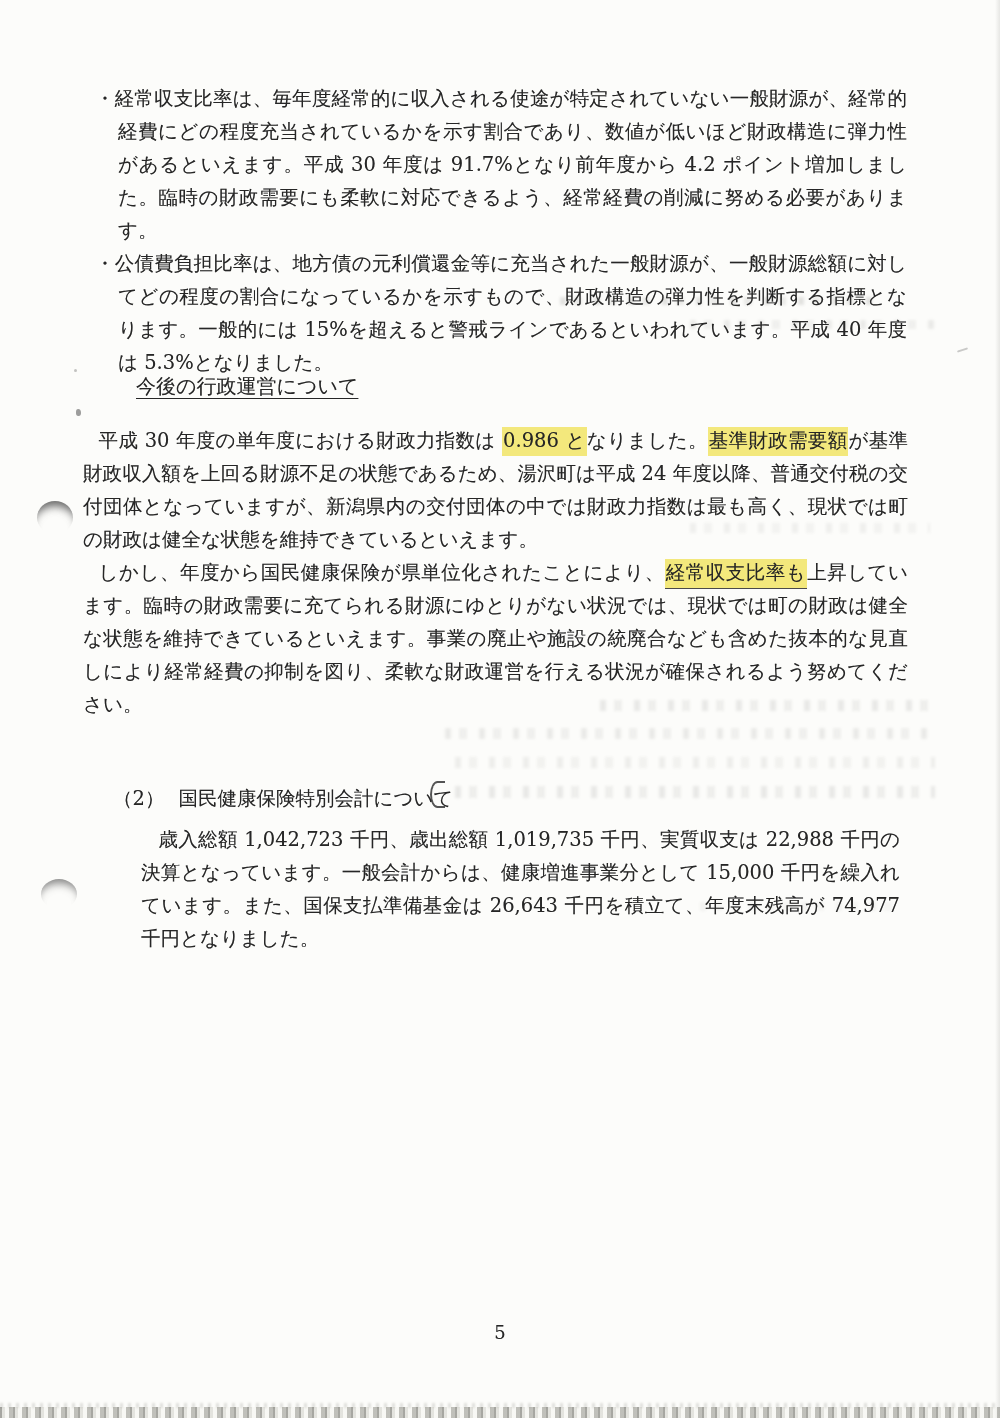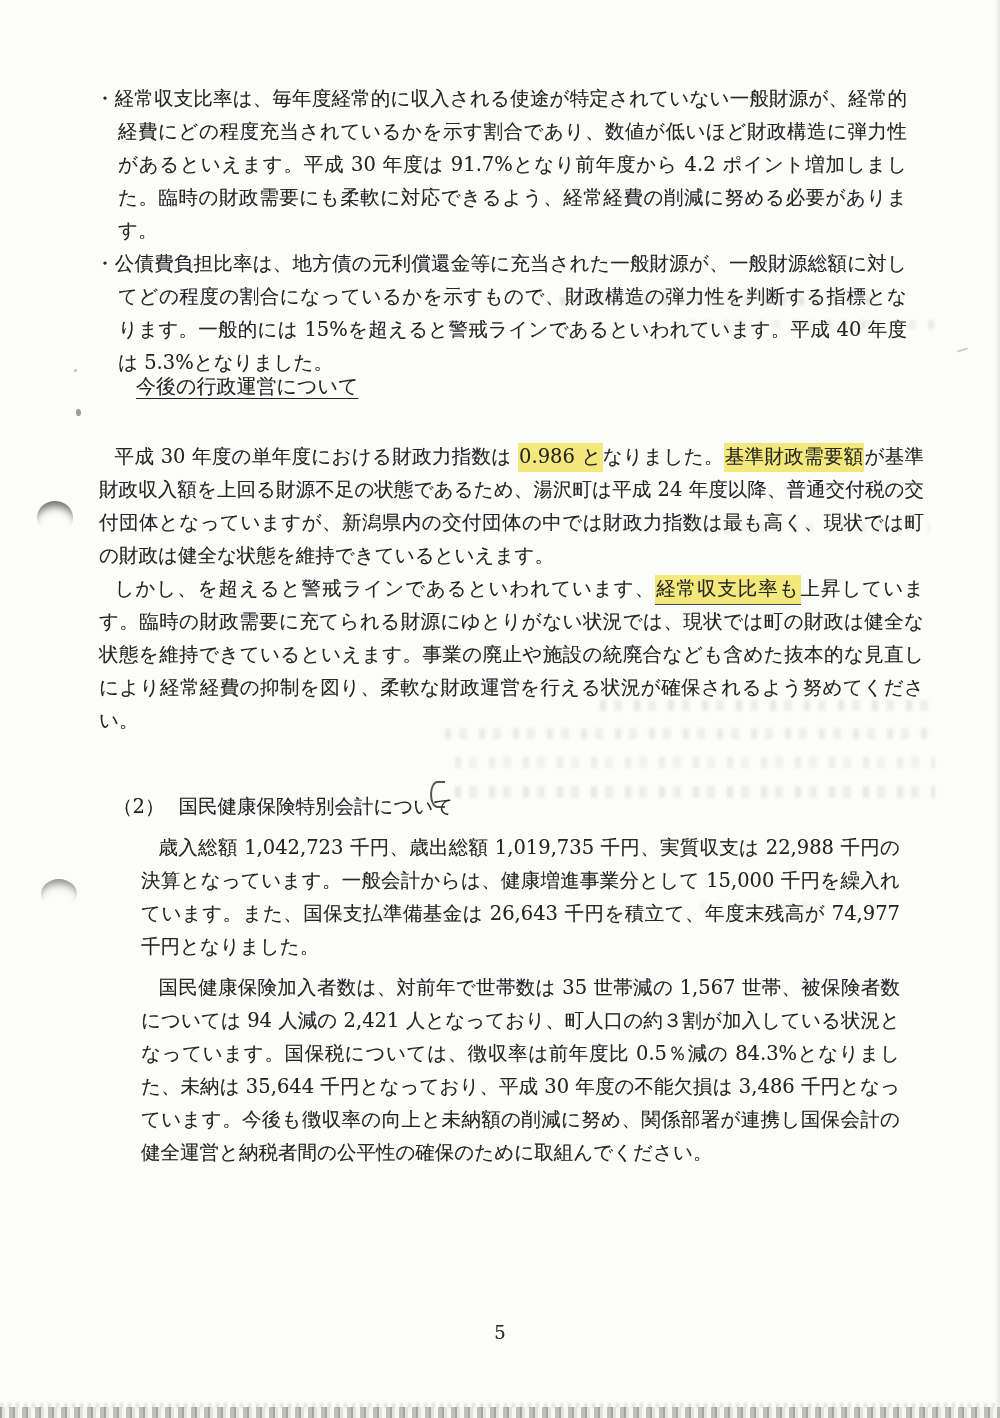--- a/index.html
+++ b/index.html
@@ -24,27 +24,27 @@
   .bullet-marker{display:inline;}
   .section-heading-1{
     position:absolute;left:96px;top:372px;
     font-size:20px;line-height:28px;
     text-decoration:underline;
     text-decoration-thickness:1.3px;
     text-underline-offset:5px;
     text-shadow:0 0 0.5px rgba(40,40,40,0.35);
     margin-left:40px;
   }
-  .para-main{position:absolute;left:83px;width:825px;text-indent:0.8em;margin:16px;}
+  .para-main{position:absolute;left:83px;width:825px;text-indent:0.8em;margin:0;}
   .para1{top:424px;}
   .para2{top:556px;}
   .hl{background:var(--hl,#f3e87c);padding:2px 1px 4px;}
   .ul{border-bottom:1.6px solid #4a4a4a;}
   .section2{position:absolute;left:113px;top:778px;width:795px;}
-  .section2-heading{margin:12px 0 4px 0;}
+  .section2-heading{margin:4px 0 4px 0;}
   .section2-label{display:inline;}
   .section2-title{display:inline;margin-left:14px;}
   .section2 p{margin:8px;padding-left:20px;text-indent:0.9em;}
   .page-number{
     position:absolute;left:0;right:0;top:1316px;
     text-align:center;font-size:18px;line-height:33px;
     text-shadow:0 0 0.5px rgba(40,40,40,0.35);
   }
   
   .hole{position:absolute;border-radius:50%;filter:blur(0.5px);pointer-events:none;}
@@ -103,26 +103,25 @@
 
   <div class="bullets txt">
     <div class="bullet-item"><span class="bullet-marker">・</span><span>経常収支比率は、毎年度経常的に収入される使途が特定されていない一般財源が、経常的経費にどの程度充当されているかを示す割合であり、数値が低いほど財政構造に弾力性があるといえます。平成 30 年度は 91.7%となり前年度から 4.2 ポイント増加しました。臨時の財政需要にも柔軟に対応できるよう、経常経費の削減に努める必要があります。</span></div>
     <div class="bullet-item"><span class="bullet-marker">・</span><span>公債費負担比率は、地方債の元利償還金等に充当された一般財源が、一般財源総額に対してどの程度の割合になっているかを示すもので、財政構造の弾力性を判断する指標となります。一般的には 15%を超えると警戒ラインであるといわれています。平成 40 年度は 5.3%となりました。</span></div>
   </div>
 
   <div class="section-heading-1">今後の行政運営について</div>
 
   <p class="para-main para1 txt"><span>平成 30 年度の単年度における財政力指数は </span><span class="hl">0.986 と</span><span>なりました。</span><span class="hl">基準財政需要額</span><span>が基準財政収入額を上回る財源不足の状態であるため、湯沢町は平成 24 年度以降、普通交付税の交付団体となっていますが、新潟県内の交付団体の中では財政力指数は最も高く、現状では町の財政は健全な状態を維持できているといえます。</span></p>
 
-  <p class="para-main para2 txt"><span>しかし、を超えると警戒ラインであるといわれています、</span><span class="hl ul">経常収支比率も</span><span>上昇しています。臨時の財政需要に充てられる財源にゆとりがない状況では、現状では町の財政は健全な状態を維持できているといえます。事業の廃止や施設の統廃合なども含めた抜本的な見直しにより経常経費の抑制を図り、柔軟な財政運営を行える状況が確保されるよう努めてください。</span></p>
+  <p class="para-main para2 txt"><span>しかし、年度から国民健康保険が県単位化されたことにより、</span><span class="hl ul">経常収支比率も</span><span>上昇しています。臨時の財政需要に充てられる財源にゆとりがない状況では、現状では町の財政は健全な状態を維持できているといえます。事業の廃止や施設の統廃合なども含めた抜本的な見直しにより経常経費の抑制を図り、柔軟な財政運営を行える状況が確保されるよう努めてください。</span></p>
 
   <div class="section2 txt">
     <div class="section2-heading"><span class="section2-label">（2）</span><span class="section2-title">国民健康保険特別会計について</span></div>
     <p>歳入総額 1,042,723 千円、歳出総額 1,019,735 千円、実質収支は 22,988 千円の決算となっています。一般会計からは、健康増進事業分として 15,000 千円を繰入れています。また、国保支払準備基金は 26,643 千円を積立て、年度末残高が 74,977 千円となりました。</p>
-    <p>国民健康保険加入者数は、対前年で世帯数は 35 世帯減の 1,567 世帯、被保険者数については 94 人減の 2,421 人となっており、町人口の約３割が加入している状況となっています。国保税については、徴収率は前年度比 0.5％減の 84.3%となりました、未納は 35,644 千円となっており、平成 30 年度の不能欠損は 3,486 千円となっています。今後も徴収率の向上と未納額の削減に努め、関係部署が連携し国保会計の健全運営と納税者間の公平性の確保のために取組んでください。</p>
   </div>
 
   <div class="page-number">5</div>
 
   <div class="hole hole-1"></div>
   <div class="hole hole-2"></div>
   <div class="speck speck-1"></div>
   <div class="speck speck-2"></div>
   <div class="speck speck-3"></div>
   <div class="bleed bleed-a"></div>

